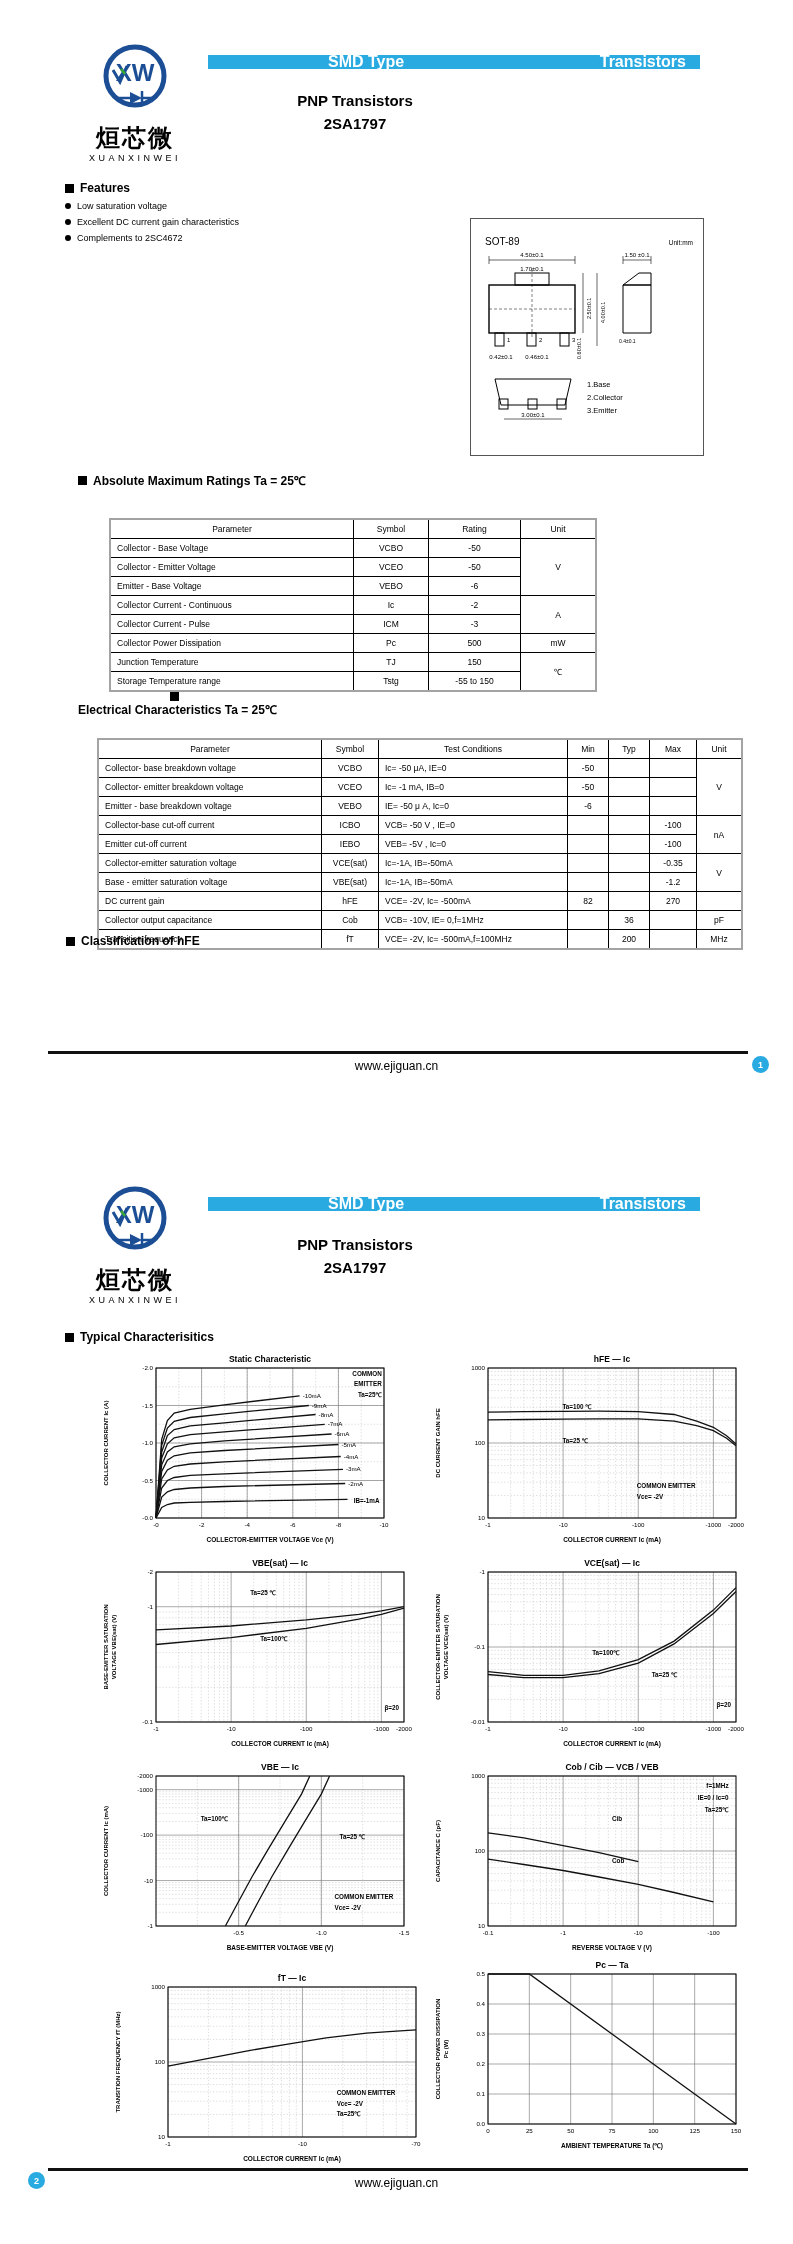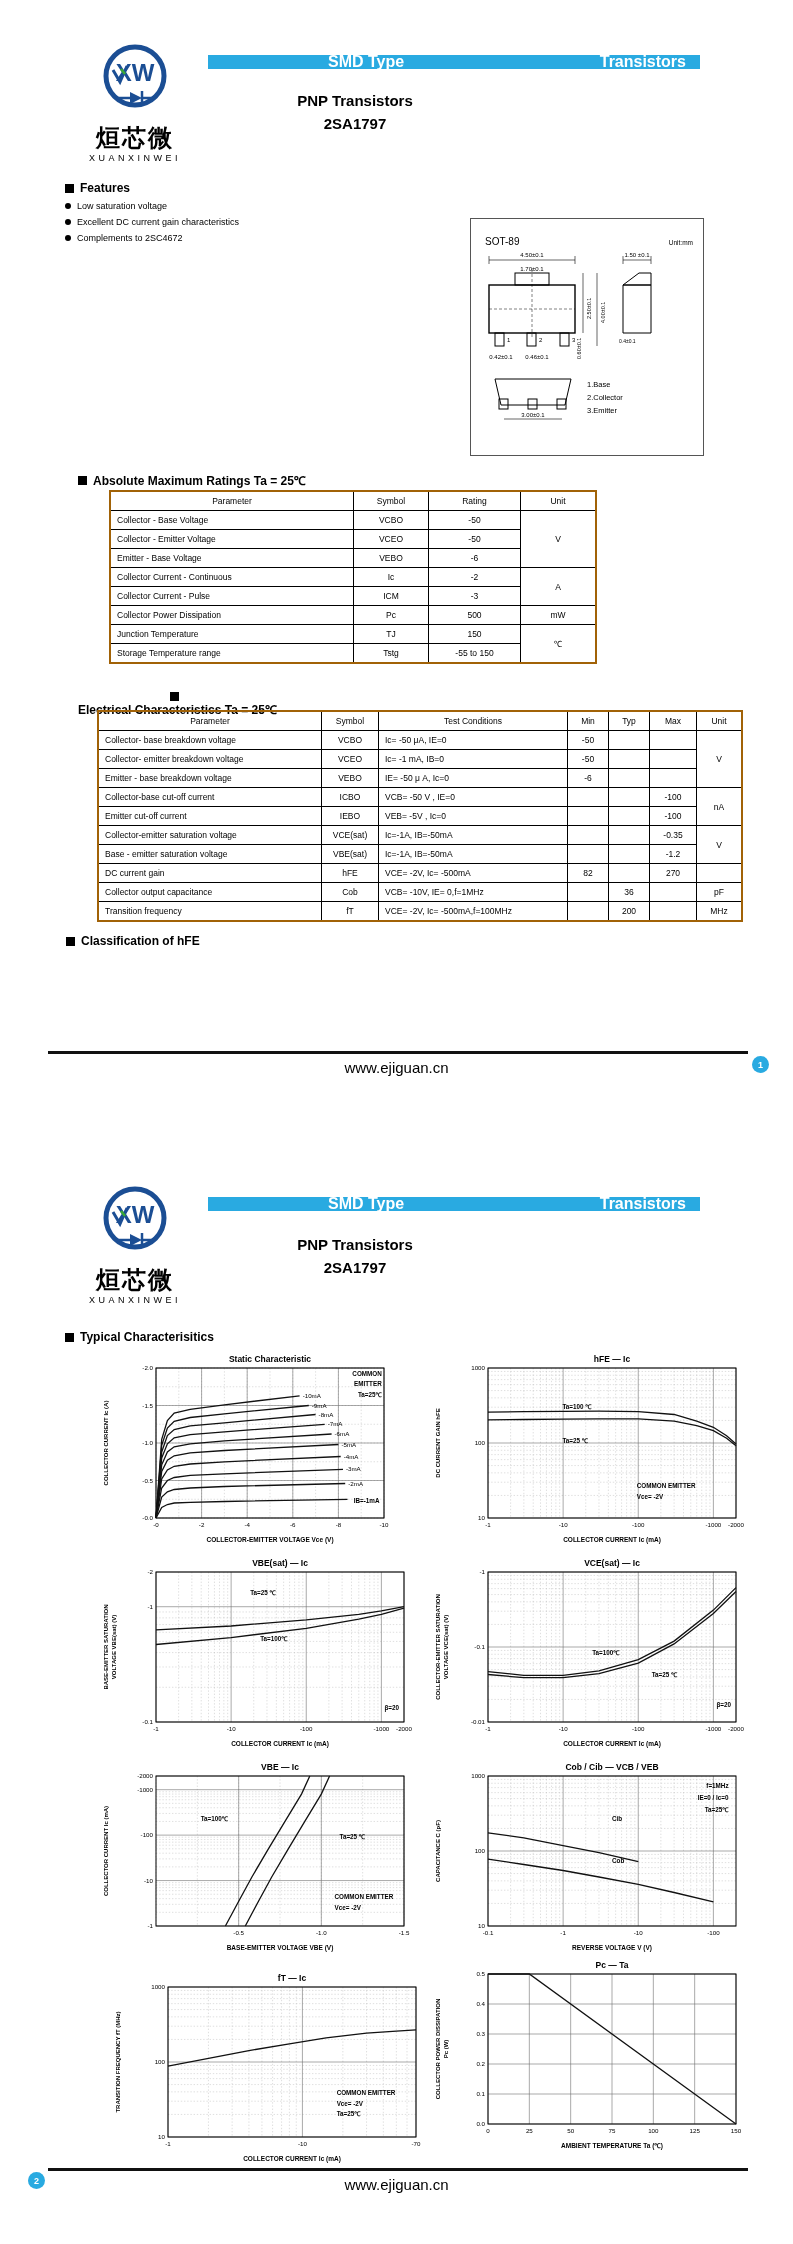--- a/index.html
+++ b/index.html
@@ -16,27 +16,27 @@
   .bar .right{margin-left:auto;margin-right:14px;}
   .doc-title{width:300px;text-align:center;font-size:15px;font-weight:bold;}
   
   .h-sec{font-size:12px;font-weight:bold;display:flex;align-items:center;}
   .sq{display:inline-block;width:9px;height:9px;background:#000;margin-right:6px;}
   .feature{font-size:9px;display:flex;align-items:center;margin-top:6px;}
   .dot{display:inline-block;width:6px;height:6px;border-radius:50%;background:#000;margin-right:6px;}
   
   table{border-collapse:collapse;font-size:8.5px;}
   td,th{border:1px solid #000;height:18px;text-align:center;padding:0 3px;font-weight:normal;}
-  table{border:2px solid #a16207;}
+  table{border:2px solid #a3a3a3;margin-top:28px;}
   td.l{text-align:left;padding-left:6px;}
   
   .pkgbox{border:1px solid #555;background:#fff;}
   
   .rule{background:#111;height:3px;}
-  .url{width:793px;text-align:center;font-size:15px;}
+  .url{width:793px;text-align:center;font-size:12px;}
   .pgnum{width:17px;height:17px;border-radius:50%;background:#29aae1;color:#fff;font-size:9px;
     display:flex;align-items:center;justify-content:center;font-weight:bold;}
   
   .chart{width:330px;height:200px;}
   svg text{font-family:"Liberation Sans",sans-serif;}
 </style>
 </head>
 <body>
 
 <div id="sheet">

